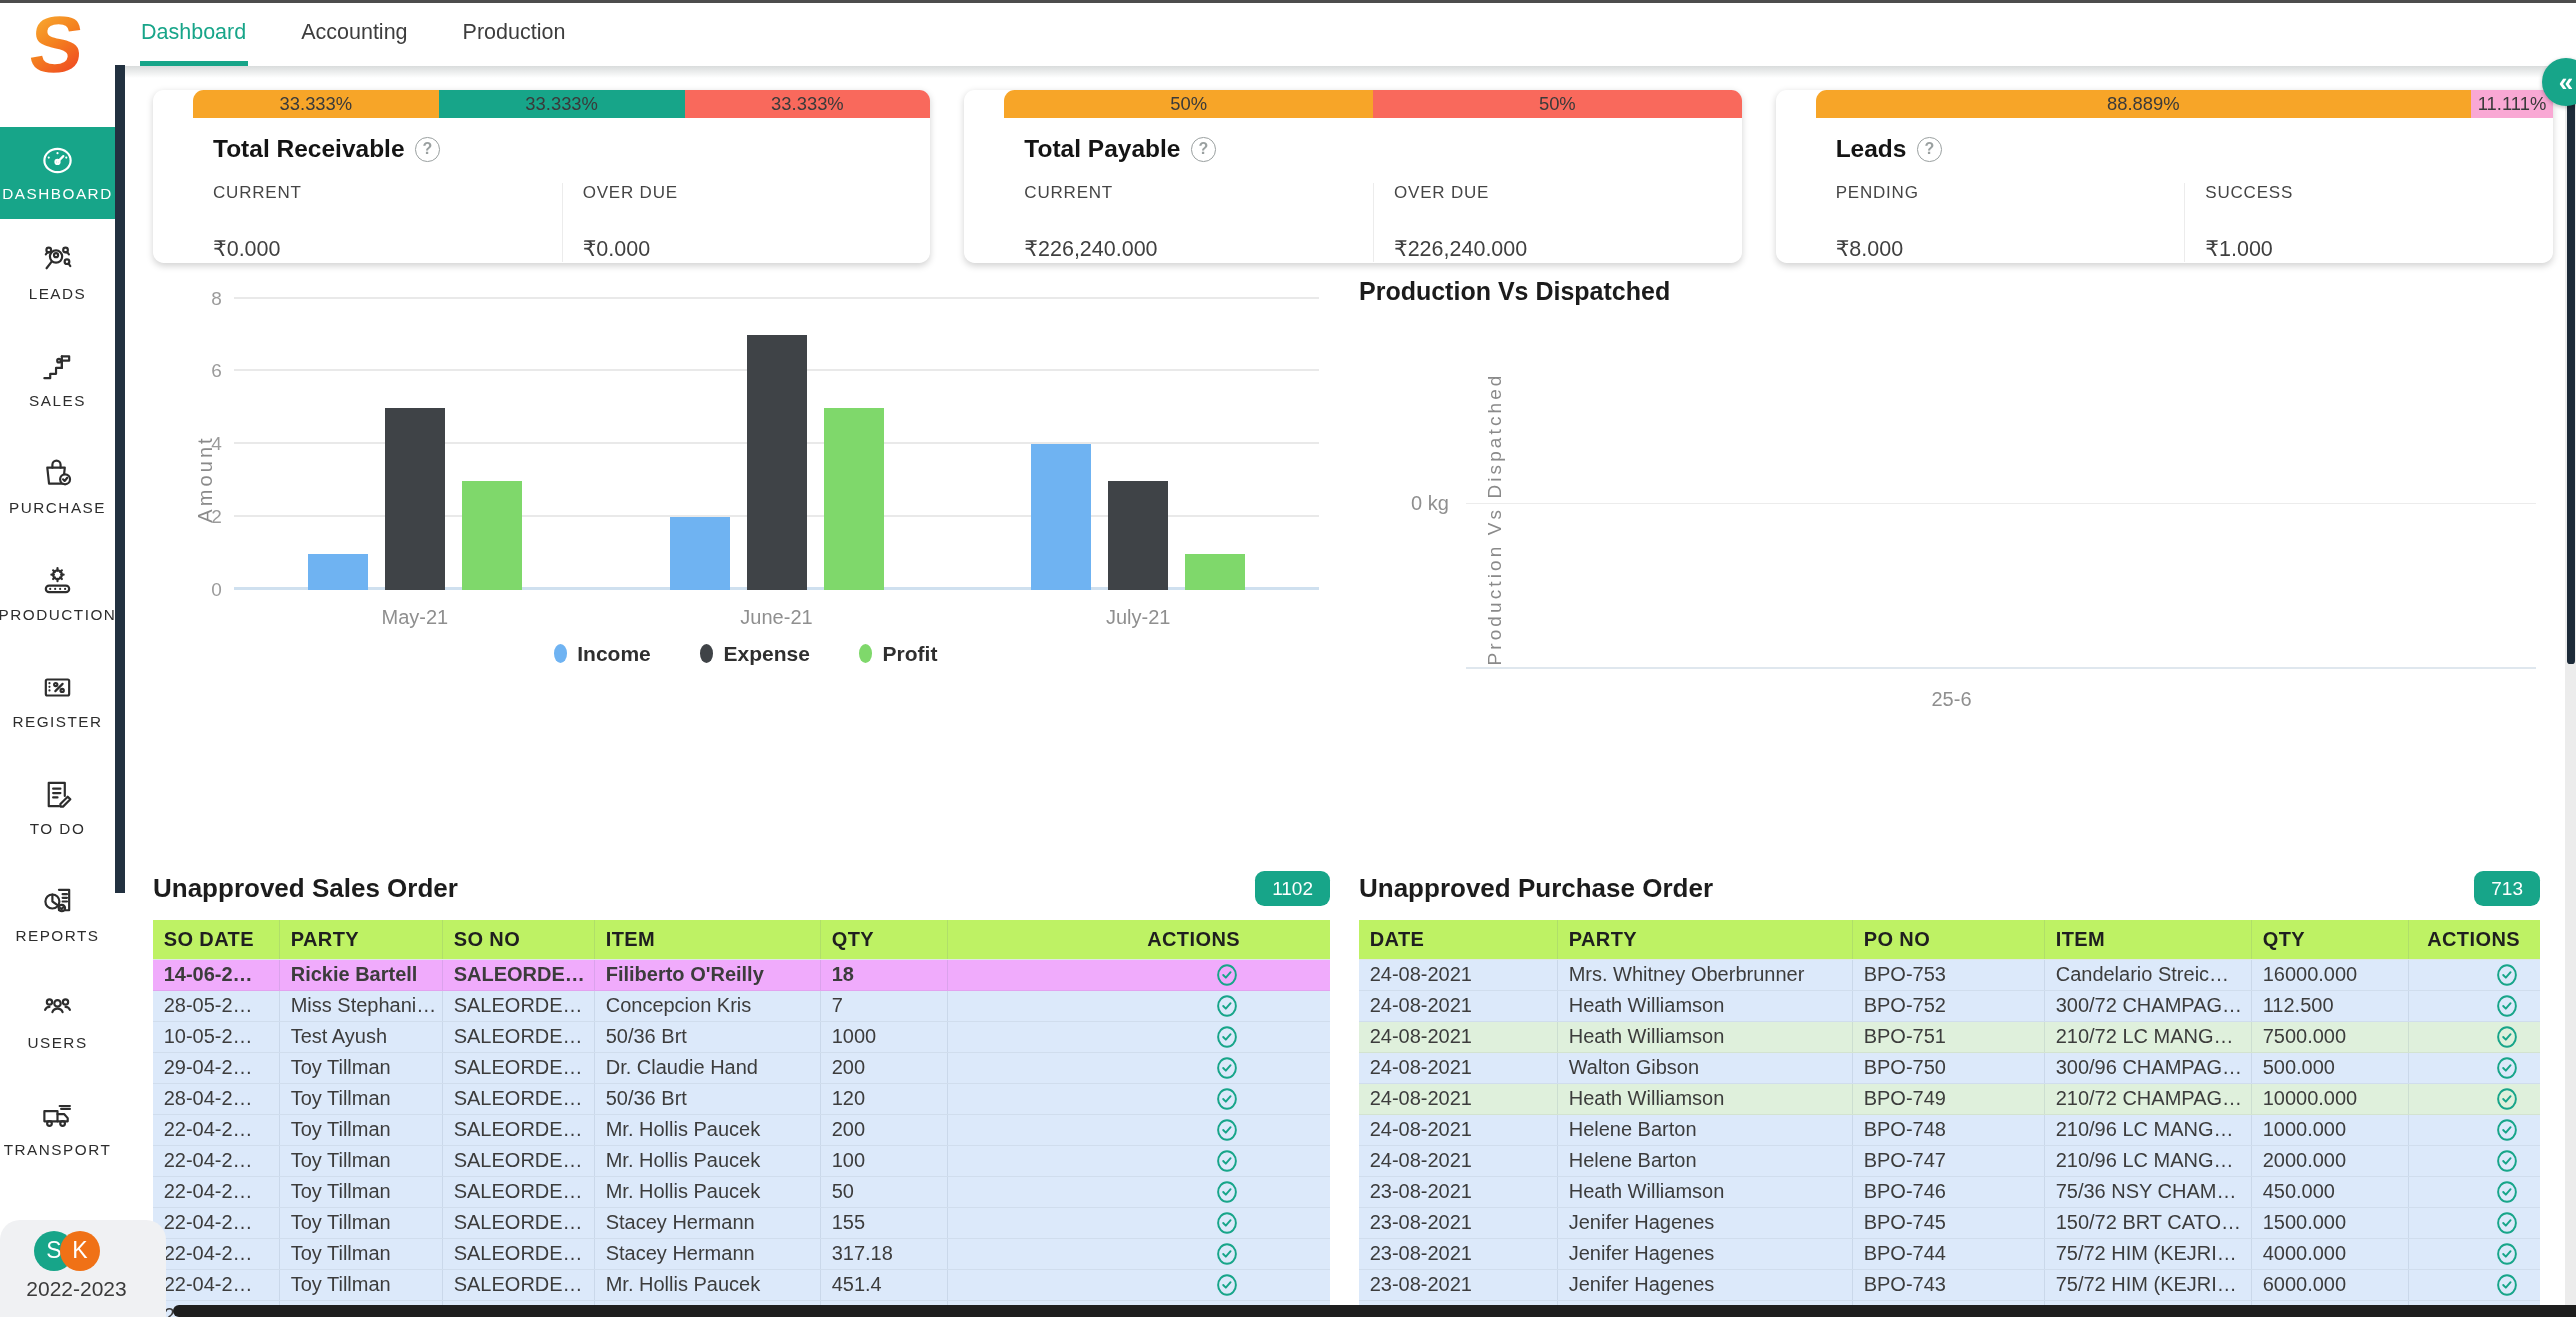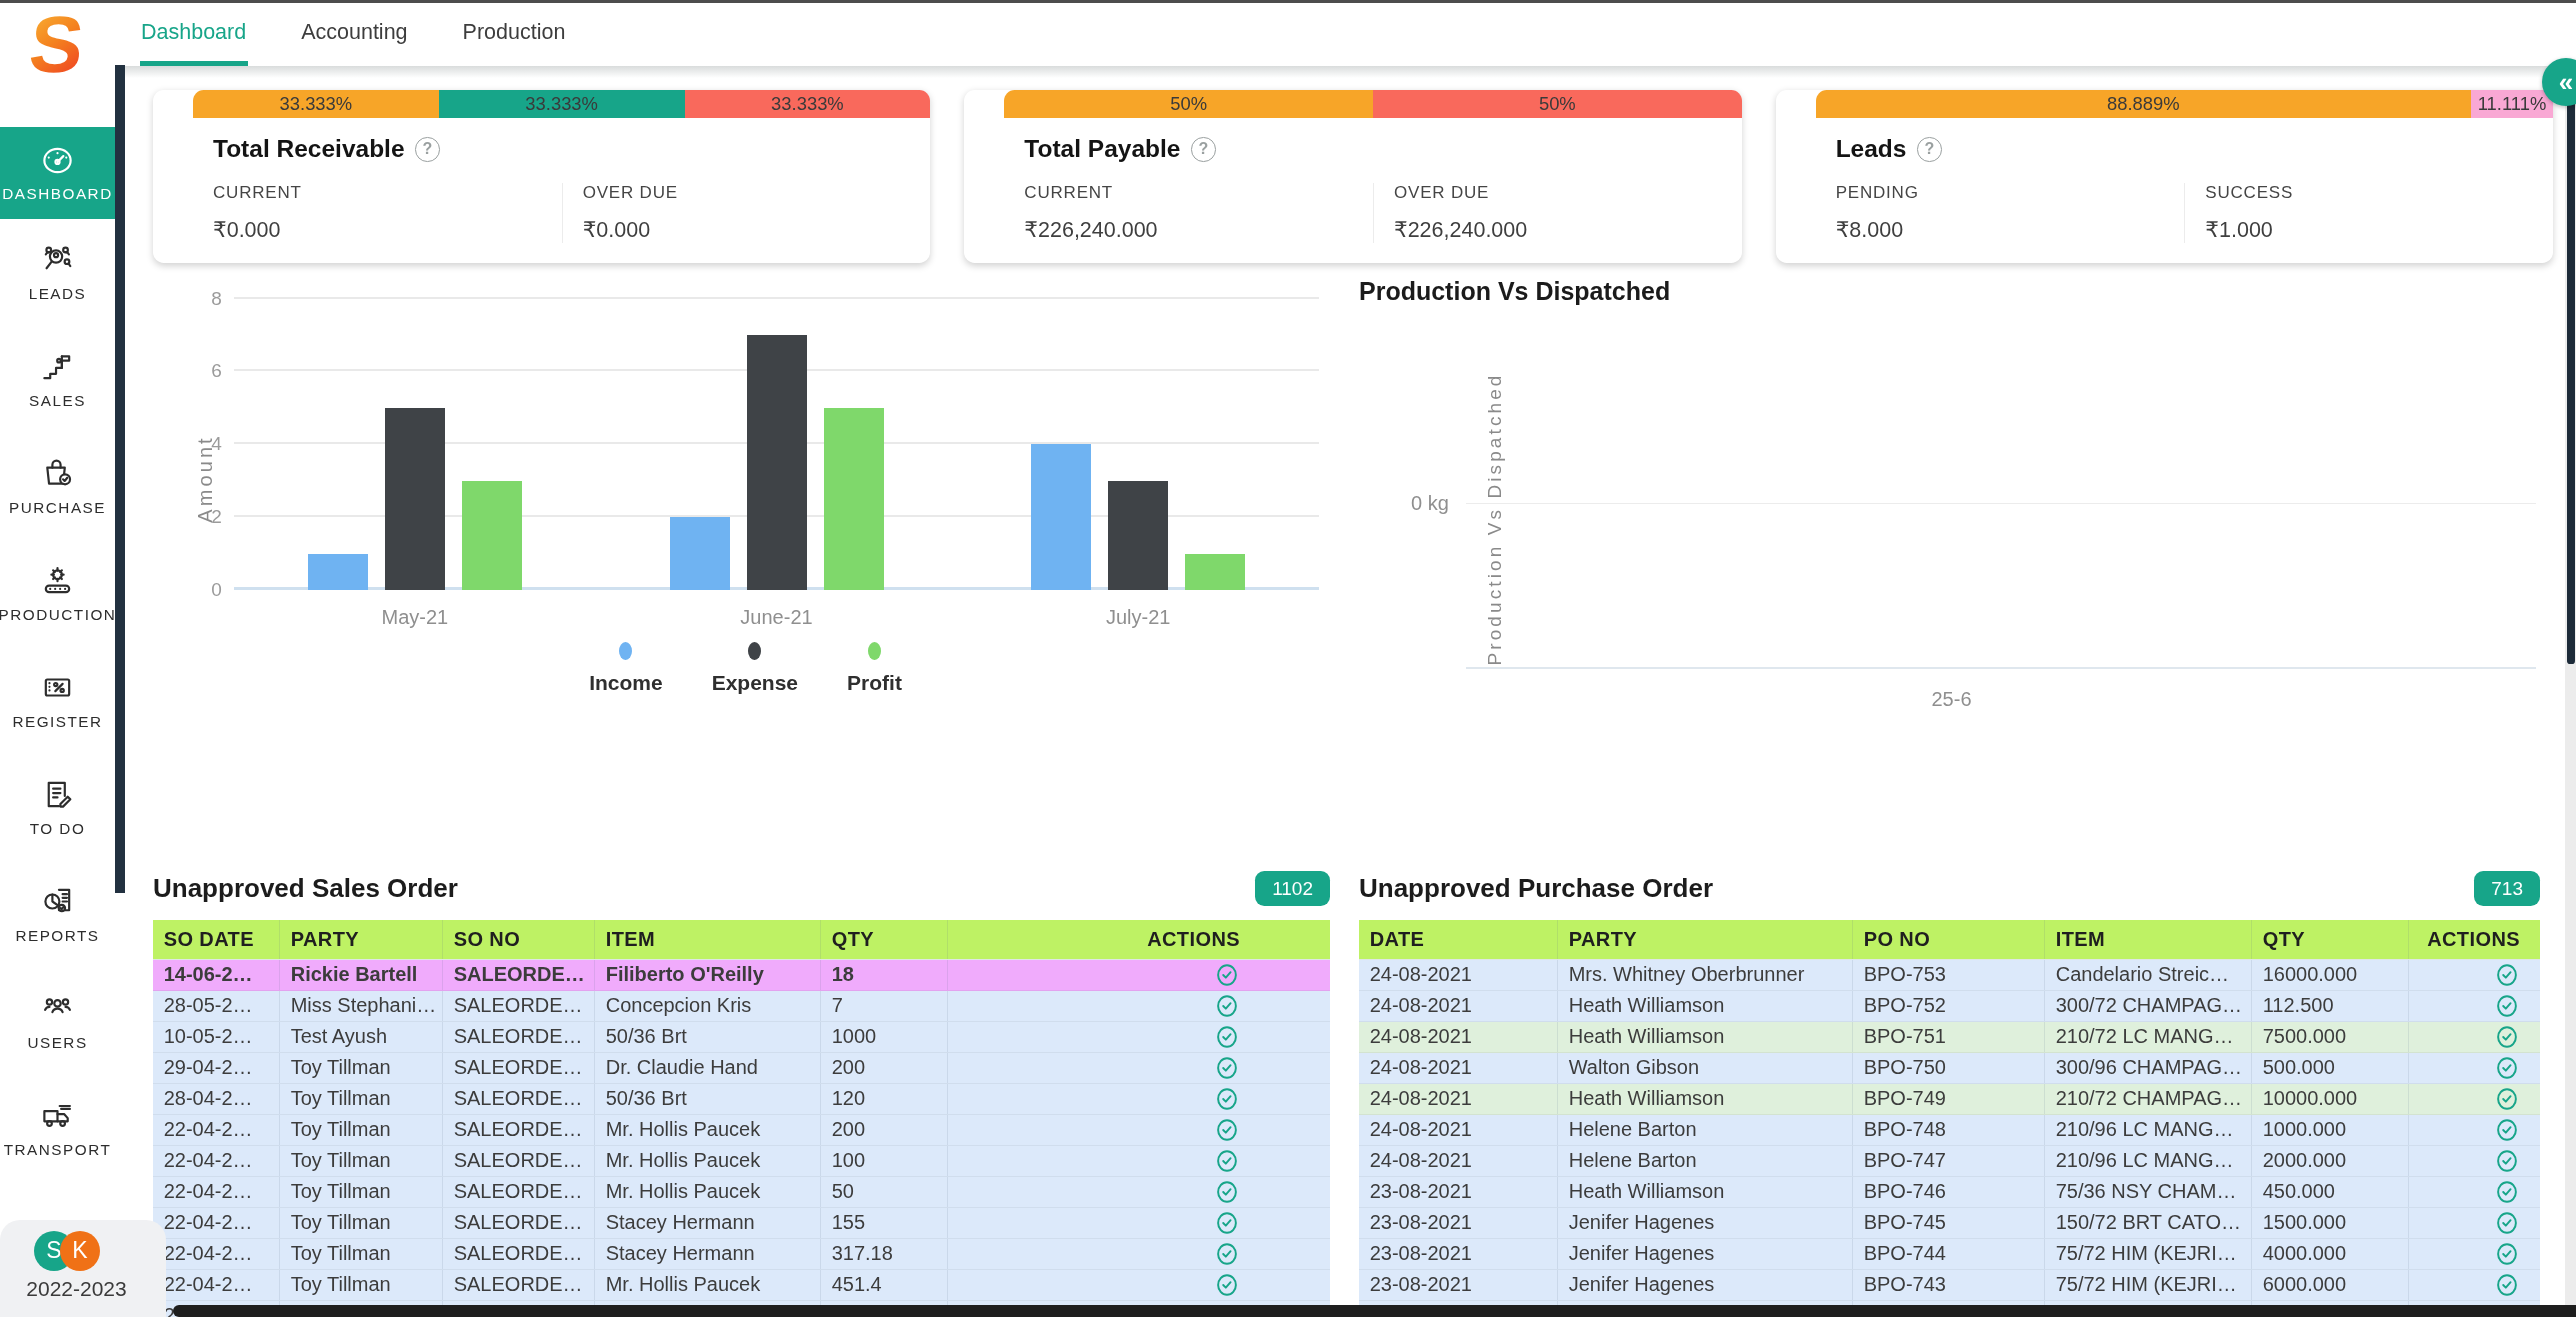--- a/index.html
+++ b/index.html
@@ -55,21 +55,21 @@
   .kpi-bar { display:flex; height:28px; border-radius:10.7px 10.7px 0 0; overflow:hidden; }
   .kpi-seg { display:flex; align-items:center; justify-content:center; font-size:18.4px; color:#3a3a3a; }
   .kpi-title { display:flex; align-items:center; gap:10.7px; padding:17px 20px 0 20px;
     font-size:24.5px; font-weight:700; color:#141414; }
   .help-icon { width:24.5px; height:24.5px; border-radius:50%; border:1.5px solid #9aa0a0; color:#9aa0a0;
     font-size:16px; display:flex; align-items:center; justify-content:center; font-weight:700; cursor:pointer; }
   .kpi-fields { display:flex; margin-top:20px; }
   .kpi-field { width:50%; padding-left:20px; }
   .kpi-field + .kpi-field { border-left:1.5px solid #ececec; }
   .kpi-label { font-size:17px; letter-spacing:0.8px; color:#454545; }
-  .kpi-value { font-size:21.5px; color:#3f3f3f; margin-top:14px; }
+  .kpi-value { font-size:21.5px; color:#3f3f3f; margin-top:33px; }
 
   
   .chart-card { position:absolute; top:199px; height:460px; }
   .chart-card.left { left:28px; width:1185px; }
   .chart-card.right { left:1234px; width:1185px; }
   .chart-title { font-size:25px; font-weight:700; color:#1b1b1b; }
 
   .plot-wrap { position:relative; margin-top:21.5px; height:360px; }
   .ylab { position:absolute; left:9.2px; top:50%; transform:translate(-0%,-50%) rotate(-90deg);
     transform-origin:center; font-size:20px; color:#8a8a8a; letter-spacing:3.1px; white-space:nowrap; }
@@ -77,21 +77,21 @@
   .gridline { position:absolute; left:0; right:0; height:1.5px; background:#e9e9e9; }
   .ytick { position:absolute; right:100%; margin-right:12.3px; font-size:19px; color:#9b9b9b;
     transform:translateY(-50%); }
   .bars-row { position:absolute; left:0; right:0; bottom:0; top:0; display:flex; }
   .bar-group { flex:1; display:flex; justify-content:center; align-items:flex-end; gap:17px; }
   .bar { width:60px; }
   .baseline { position:absolute; left:0; right:0; bottom:0; height:2.3px; background:#cfe0ef; }
   .xlabels { position:absolute; left:81px; right:19px; top:307px; display:flex; }
   .xlabel { flex:1; text-align:center; font-size:20px; color:#8f8f8f; }
   .legend { position:absolute; left:0; right:0; top:343px; display:flex; justify-content:center; gap:49px; }
-  .legend-item { display:flex; align-items:center; gap:10.7px; font-size:21px; font-weight:700; color:#2f2f2f;flex-direction:column; }
+  .legend-item { display:flex; align-items:center; gap:10.7px; font-size:21px; font-weight:700; color:#2f2f2f; }
   .legend-dot { width:13px; height:18.4px; border-radius:50%; }
 
   
   .plot2 { position:absolute; left:107px; right:7.7px; top:0; height:341px; }
   .plot2 .zero-grid { position:absolute; left:0; right:0; top:175px; height:1.5px; background:#ececec; }
   .plot2 .axisline { position:absolute; left:0; right:0; bottom:0; height:1.5px; background:#dfe7ee; }
   .ytick2 { position:absolute; left:52px; top:164px; font-size:20px; color:#8f8f8f; }
   .xtick2 { position:absolute; left:0; right:0; top:360px; text-align:center; font-size:20px; color:#8f8f8f; }
   .ylab2 { position:absolute; left:-10.7px; top:50%; transform:rotate(-90deg) translateX(0);
     transform-origin:center; font-size:19px; color:#8a8a8a; letter-spacing:3.1px; white-space:nowrap; }

